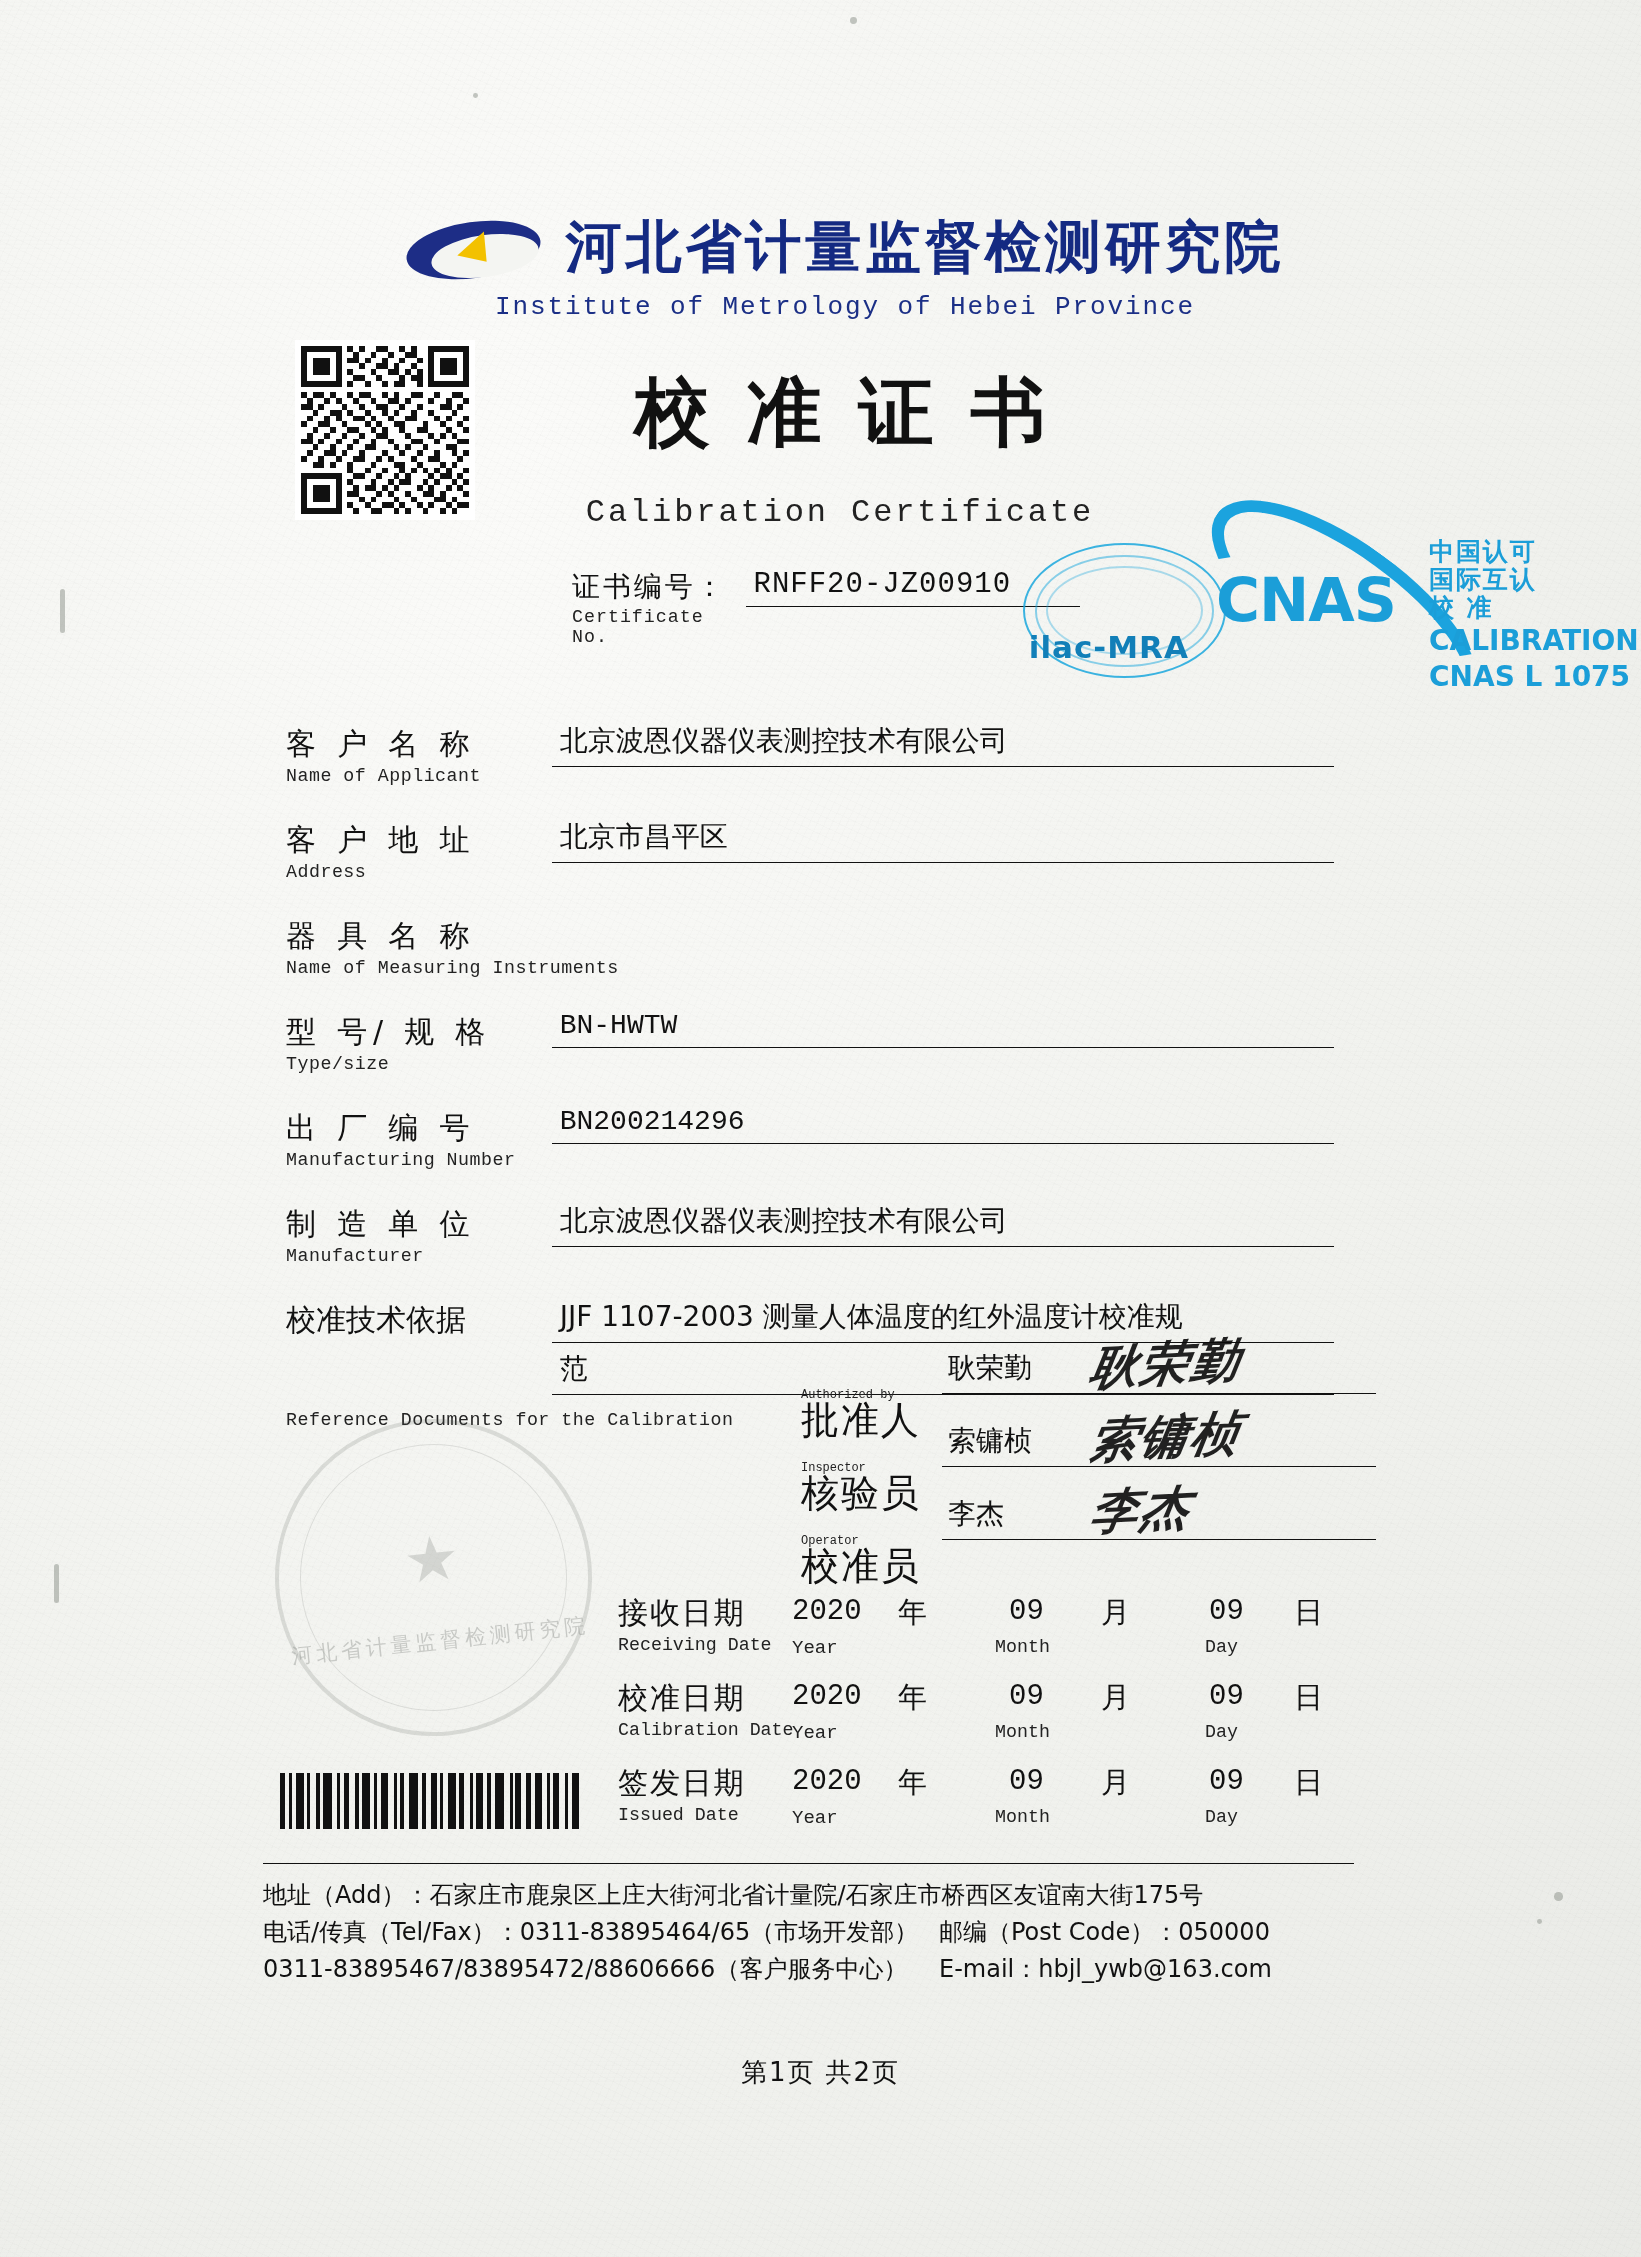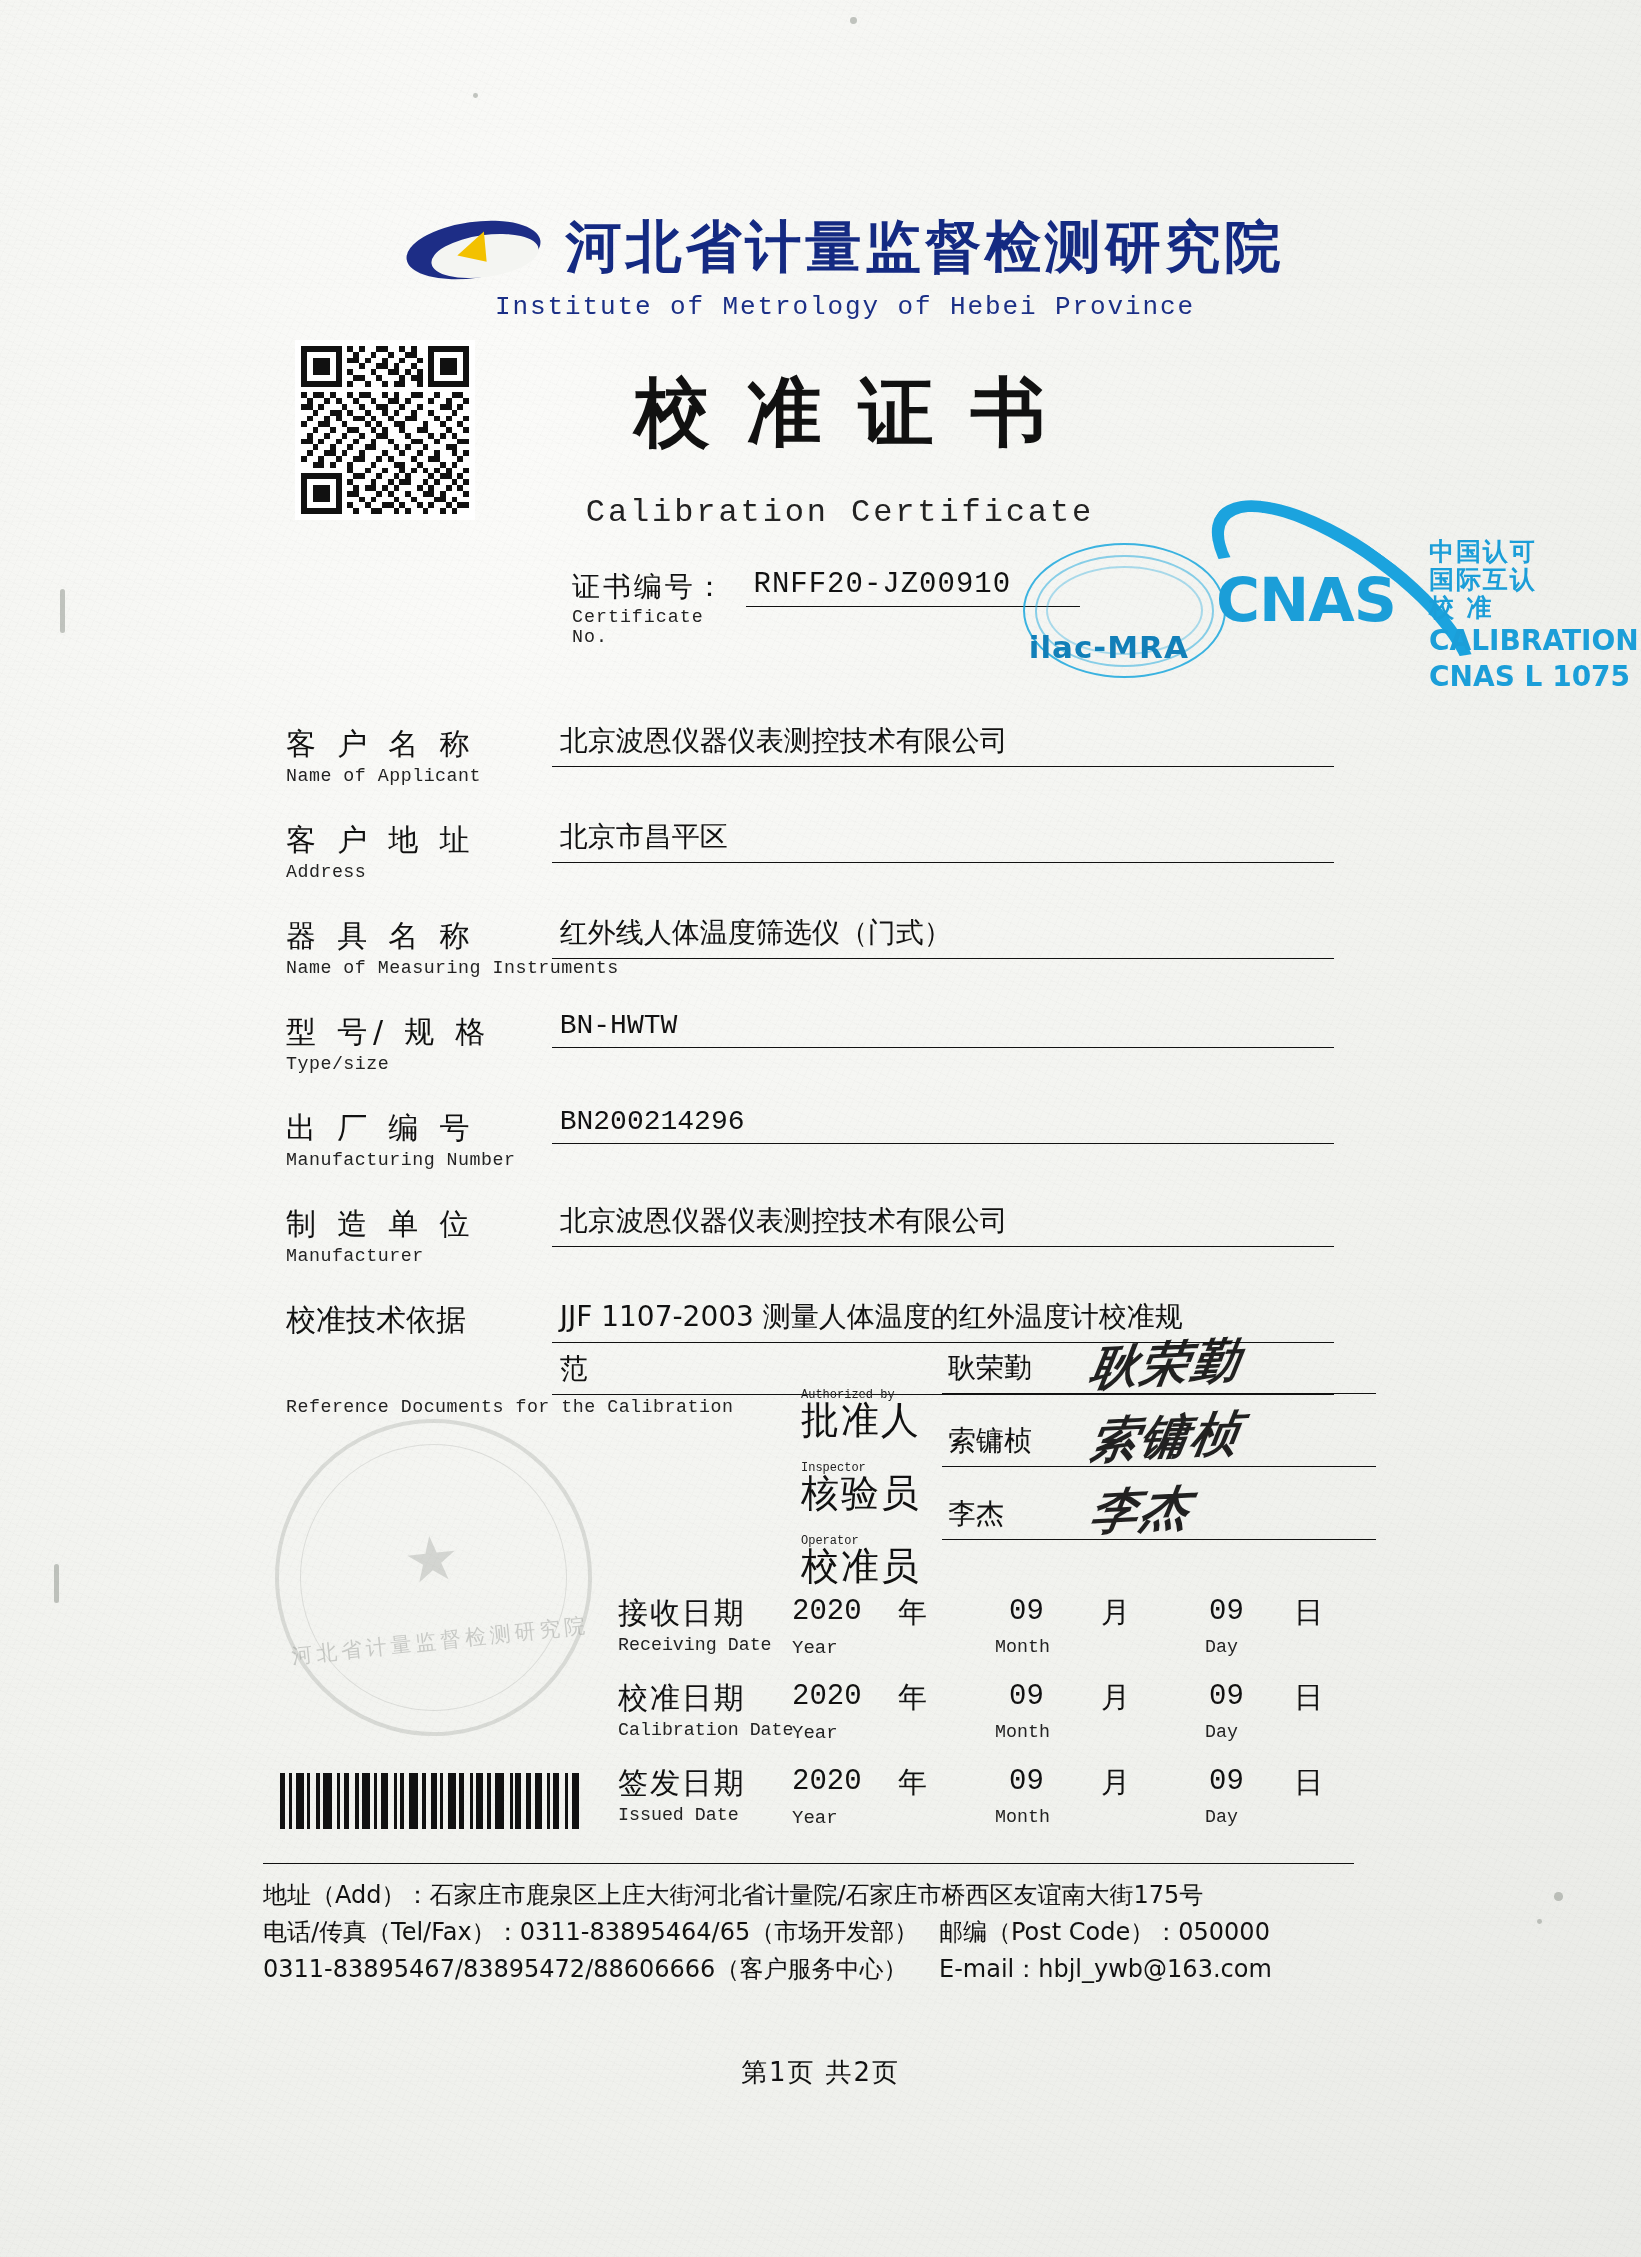--- a/index.html
+++ b/index.html
@@ -306,21 +306,21 @@
     left: 266px;
     top: 50px;
     width: 782px;
     border-bottom: 1.9px solid #111;
     padding: 0 3.9px 5.8px 7.7px;
     box-sizing: border-box;
     font-family: "DejaVu Sans", sans-serif;
     font-size: 28px;
     color: #111;
   }
-  .flabel-en.low { top: 97px; text-align: right; }
+  .flabel-en.low { top: 110px; text-align: right; }
 
   
   .sigs {
     position: absolute;
     left: 801px;
     top: 1347px;
     width: 599px;
   }
   .sigrow {
     position: relative;
@@ -801,21 +801,20 @@
 
     <div class="frow">
       <div class="flabel-cn sp3">客 户 地 址</div>
       <div class="flabel-en">Address</div>
       <div class="fvalue">北京市昌平区</div>
     </div>
 
     <div class="frow">
       <div class="flabel-cn sp3">器 具 名 称</div>
       <div class="flabel-en">Name of Measuring Instruments</div>
-      <div class="fvalue">红外线人体温度筛选仪（门式）</div>
     </div>
 
     <div class="frow">
       <div class="flabel-cn sp3">型 号/ 规 格</div>
       <div class="flabel-en">Type/size</div>
       <div class="fvalue mono">BN-HWTW</div>
     </div>
 
     <div class="frow">
       <div class="flabel-cn sp3">出 厂 编 号</div>

